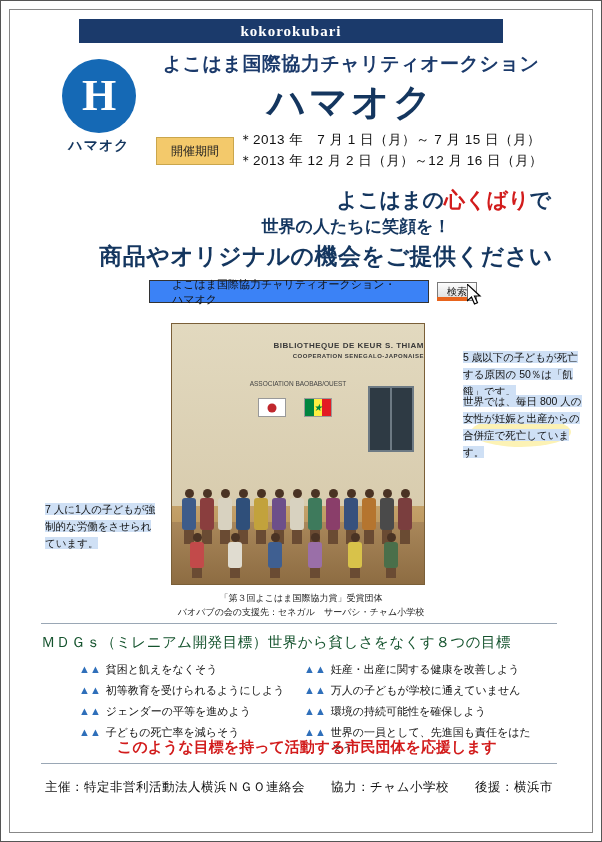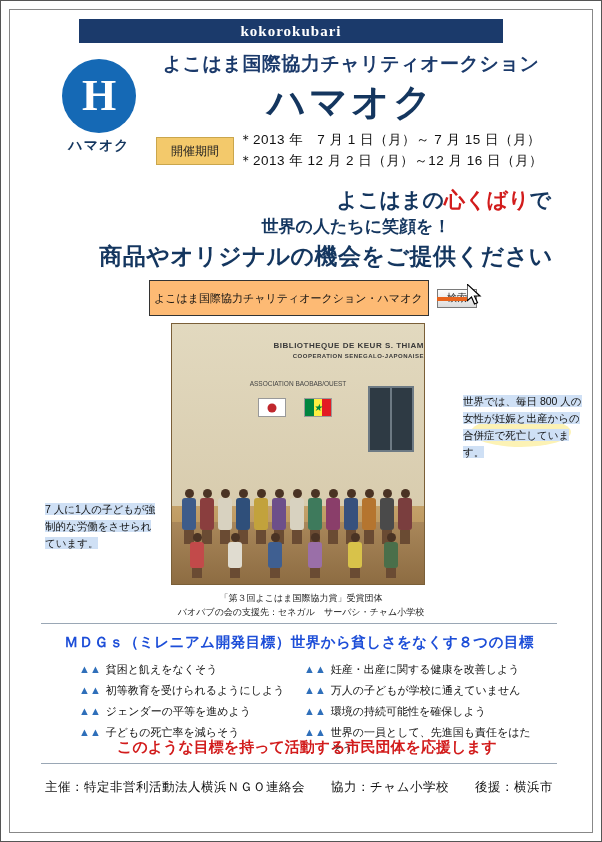--- a/index.html
+++ b/index.html
@@ -167,28 +167,28 @@
   
   .search-row {
     position: absolute;
     left: 148px;
     top: 279px;
     display: flex;
     align-items: center;
   }
   .search-box {
     width: 280px;
-    height: 36px;
+    height: 23px;
     border: 1px solid #333;
-    background: #fdba74;
+    background: #3b82f6;
     font-size: 11px;
     color: #111;
     display: flex;
     align-items: center;
-    padding: 0 4px;
+    padding: 0 22px;
     box-sizing: border-box;
   }
   .search-btn {
     margin-left: 8px;
     width: 40px;
     height: 19px;
     background: linear-gradient(#fdfdfd, #dcdcdc);
     border: 1px solid #7a7a7a;
     font-size: 10px;
     color: #111;
@@ -326,24 +326,24 @@
   }
 
   
   .mdg-rule-top {
     position: absolute; left: 40px; top: 622px; width: 516px;
     border-top: 1px solid #9aa7b5;
   }
   .mdg-title {
     position: absolute;
     left: 40px; top: 632px; width: 516px;
-    text-align: center;
+    text-align: left;
     font-size: 14.5px;
-    font-weight: bold;
-    color: #1d4ed8;
+    font-weight: normal;
+    color: #14532d;
     letter-spacing: 0.5px;
   }
   .mdg-grid {
     position: absolute;
     left: 78px; top: 660px;
     width: 460px;
     display: grid;
     grid-template-columns: 225px 235px;
     row-gap: 5px;
     font-size: 11px;
@@ -535,20 +535,23 @@
           <div class="legs" style="height:10px;"></div>
         </div>
     </div>
   </div>
 
   <div class="photo-caption">
     <div>「第３回よこはま国際協力賞」受賞団体</div>
     <div>バオバブの会の支援先：セネガル　サーバシ・チャム小学校</div>
   </div>
 
+  <div class="note note-r1">
+    <span class="hl-blue">5 歳以下の子どもが死亡する原因の 50％は「飢餓」です。</span>
+  </div>
   <div class="blob"></div>
   <div class="note note-r2">
     <span class="hl-blue">世界では、毎日 800 人の女性が妊娠と出産からの合併症で死亡しています。</span>
   </div>
   <div class="note note-l1">
     <span class="hl-blue">7 人に1人の子どもが強制的な労働をさせられています。</span>
   </div>
 
   <div class="mdg-rule-top"></div>
   <div class="mdg-title">ＭＤＧｓ（ミレニアム開発目標）世界から貧しさをなくす８つの目標</div>

